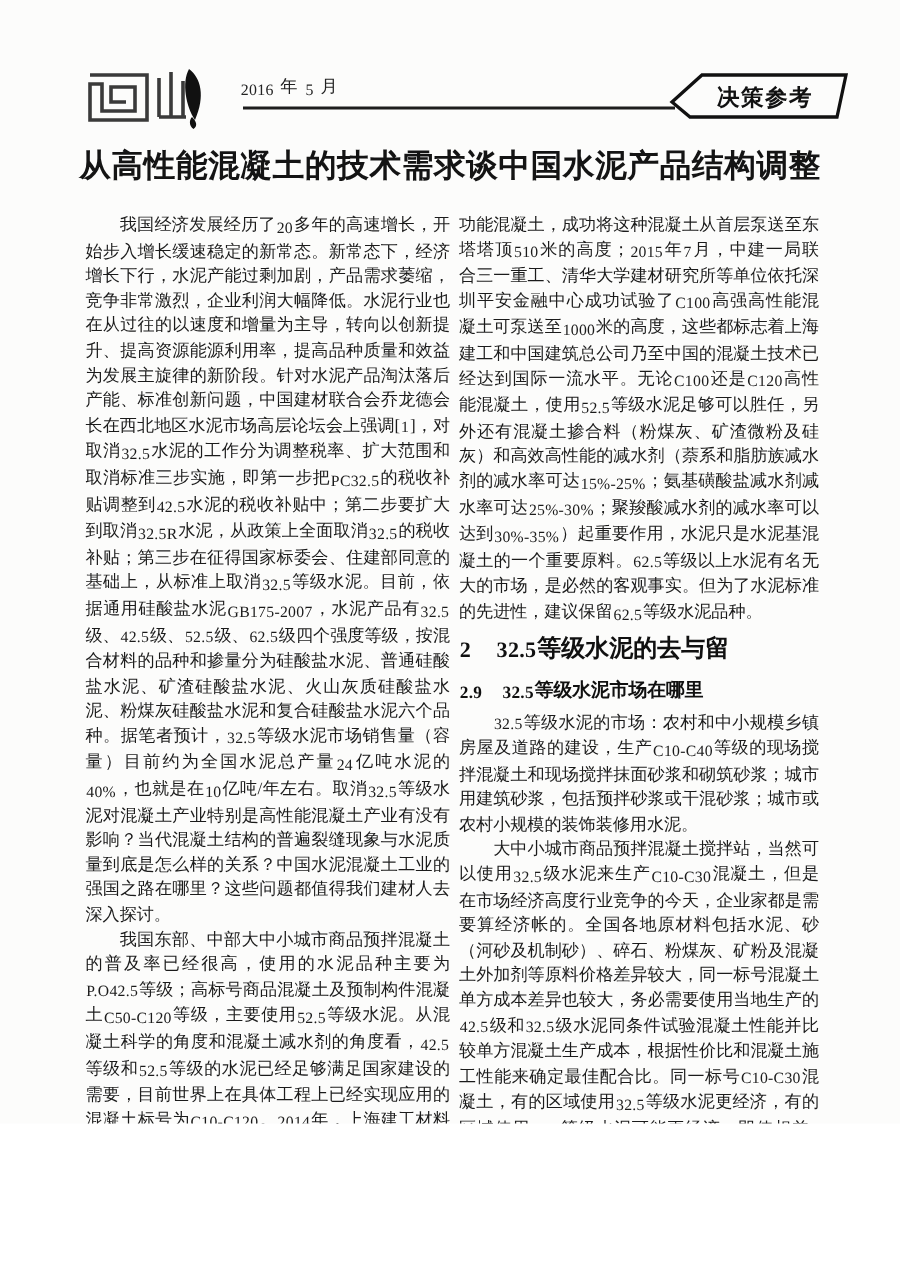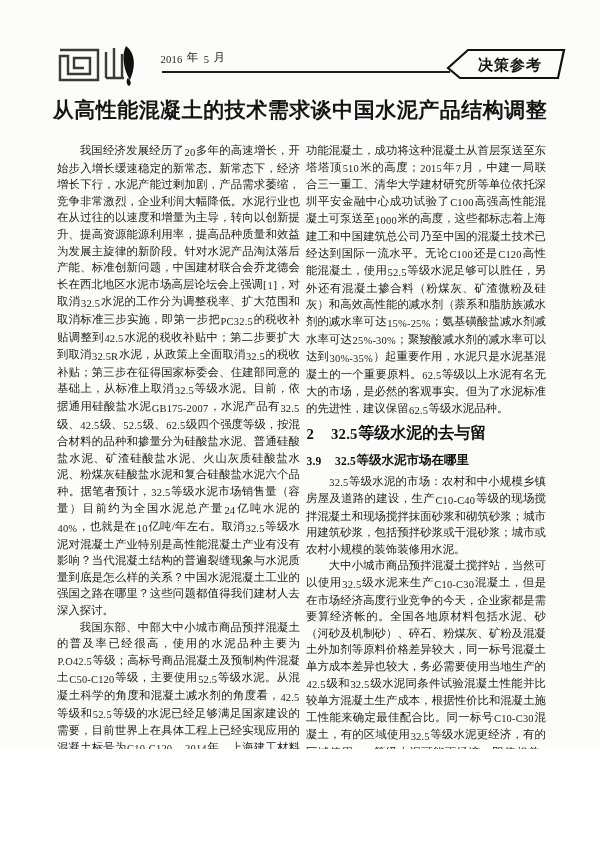--- a/index.html
+++ b/index.html
@@ -100,21 +100,21 @@
   <div class="title">从高性能混凝土的技术需求谈中国水泥产品结构调整</div>
 
   <div class="col col-left">
     <p class="indent">我国经济发展经历了<span class="lat">20</span>多年的高速增长，开始步入增长缓速稳定的新常态。新常态下，经济增长下行，水泥产能过剩加剧，产品需求萎缩，竞争非常激烈，企业利润大幅降低。水泥行业也在从过往的以速度和增量为主导，转向以创新提升、提高资源能源利用率，提高品种质量和效益为发展主旋律的新阶段。针对水泥产品淘汰落后产能、标准创新问题，中国建材联合会乔龙德会长在西北地区水泥市场高层论坛会上强调[<span class="lat">1</span>]，对取消<span class="lat">32.5</span>水泥的工作分为调整税率、扩大范围和取消标准三步实施，即第一步把<span class="lat">PC32.5</span>的税收补贴调整到<span class="lat">42.5</span>水泥的税收补贴中；第二步要扩大到取消<span class="lat">32.5R</span>水泥，从政策上全面取消<span class="lat">32.5</span>的税收补贴；第三步在征得国家标委会、住建部同意的基础上，从标准上取消<span class="lat">32.5</span>等级水泥。目前，依据通用硅酸盐水泥<span class="lat">GB175-2007</span>，水泥产品有<span class="lat">32.5</span>级、<span class="lat">42.5</span>级、<span class="lat">52.5</span>级、<span class="lat">62.5</span>级四个强度等级，按混合材料的品种和掺量分为硅酸盐水泥、普通硅酸盐水泥、矿渣硅酸盐水泥、火山灰质硅酸盐水泥、粉煤灰硅酸盐水泥和复合硅酸盐水泥六个品种。据笔者预计，<span class="lat">32.5</span>等级水泥市场销售量（容量）目前约为全国水泥总产量<span class="lat">24</span>亿吨水泥的<span class="lat">40%</span>，也就是在<span class="lat">10</span>亿吨/年左右。取消<span class="lat">32.5</span>等级水泥对混凝土产业特别是高性能混凝土产业有没有影响？当代混凝土结构的普遍裂缝现象与水泥质量到底是怎么样的关系？中国水泥混凝土工业的强国之路在哪里？这些问题都值得我们建材人去深入探讨。</p>
     <p class="indent">我国东部、中部大中小城市商品预拌混凝土的普及率已经很高，使用的水泥品种主要为<span class="lat">P.O42.5</span>等级；高标号商品混凝土及预制构件混凝土<span class="lat">C50-C120</span>等级，主要使用<span class="lat">52.5</span>等级水泥。从混凝土科学的角度和混凝土减水剂的角度看，<span class="lat">42.5</span>等级和<span class="lat">52.5</span>等级的水泥已经足够满足国家建设的需要，目前世界上在具体工程上已经实现应用的混凝土标号为<span class="lat">C10-C120</span>。<span class="lat">2014</span>年，上海建工材料公司成功将<span class="lat">C100</span>高强高性能混凝土泵送至上海中心大厦<span class="lat">620</span>米新高度，创造了混凝土超高泵送新的世界纪录。同时，中国建筑总公司广州东塔项目部也联合混凝土专家在东塔实验泵送了的超高强度绿色多</p>
   </div>
 
   <div class="col col-right">
     <p>功能混凝土，成功将这种混凝土从首层泵送至东塔塔顶<span class="lat">510</span>米的高度；<span class="lat">2015</span>年<span class="lat">7</span>月，中建一局联合三一重工、清华大学建材研究所等单位依托深圳平安金融中心成功试验了<span class="lat">C100</span>高强高性能混凝土可泵送至<span class="lat">1000</span>米的高度，这些都标志着上海建工和中国建筑总公司乃至中国的混凝土技术已经达到国际一流水平。无论<span class="lat">C100</span>还是<span class="lat">C120</span>高性能混凝土，使用<span class="lat">52.5</span>等级水泥足够可以胜任，另外还有混凝土掺合料（粉煤灰、矿渣微粉及硅灰）和高效高性能的减水剂（萘系和脂肪族减水剂的减水率可达<span class="lat">15%-25%</span>；氨基磺酸盐减水剂减水率可达<span class="lat">25%-30%</span>；聚羧酸减水剂的减水率可以达到<span class="lat">30%-35%</span>）起重要作用，水泥只是水泥基混凝土的一个重要原料。<span class="lat">62.5</span>等级以上水泥有名无大的市场，是必然的客观事实。但为了水泥标准的先进性，建议保留<span class="lat">62.5</span>等级水泥品种。</p>
     <div class="h-sec h2-sec"><span class="lat">2</span>　<span class="lat">32.5</span>等级水泥的去与留</div>
-    <div class="h-sec h21-sec"><span class="lat">3.9</span>　<span class="lat">32.5</span>等级水泥市场在哪里</div>
+    <div class="h-sec h21-sec"><span class="lat">2.9</span>　<span class="lat">32.5</span>等级水泥市场在哪里</div>
     <p class="indent"><span class="lat">32.5</span>等级水泥的市场：农村和中小规模乡镇房屋及道路的建设，生产<span class="lat">C10-C40</span>等级的现场搅拌混凝土和现场搅拌抹面砂浆和砌筑砂浆；城市用建筑砂浆，包括预拌砂浆或干混砂浆；城市或农村小规模的装饰装修用水泥。</p>
     <p class="indent">大中小城市商品预拌混凝土搅拌站，当然可以使用<span class="lat">32.5</span>级水泥来生产<span class="lat">C10-C30</span>混凝土，但是在市场经济高度行业竞争的今天，企业家都是需要算经济帐的。全国各地原材料包括水泥、砂（河砂及机制砂）、碎石、粉煤灰、矿粉及混凝土外加剂等原料价格差异较大，同一标号混凝土单方成本差异也较大，务必需要使用当地生产的<span class="lat">42.5</span>级和<span class="lat">32.5</span>级水泥同条件试验混凝土性能并比较单方混凝土生产成本，根据性价比和混凝土施工性能来确定最佳配合比。同一标号<span class="lat">C10-C30</span>混凝土，有的区域使用<span class="lat">32.5</span>等级水泥更经济，有的区域使用<span class="lat">42.5</span>等级水泥可能更经济，即使相差<span class="lat">2</span>元/<span class="lat">m³</span>的原材料成本也很可观。使用<span class="lat">32.5</span>级水泥生产<span class="lat">C10-C30</span>商品混凝土，由于该水泥混合材较多而成份复杂，其与混凝土外加剂的适应性问题更难调整，给商品混凝土生产企业带来生产质量控制难度的增大和成本上升。一般说来，根据单方混凝土中胶凝材料的多寡，针对</p>
   </div>
 
   <div class="page-num">·24·</div>
   <div class="watermark" style="color: rgb(238, 152, 78);">中国混凝土网</div>
 
 </div>
 
 </body></html>

